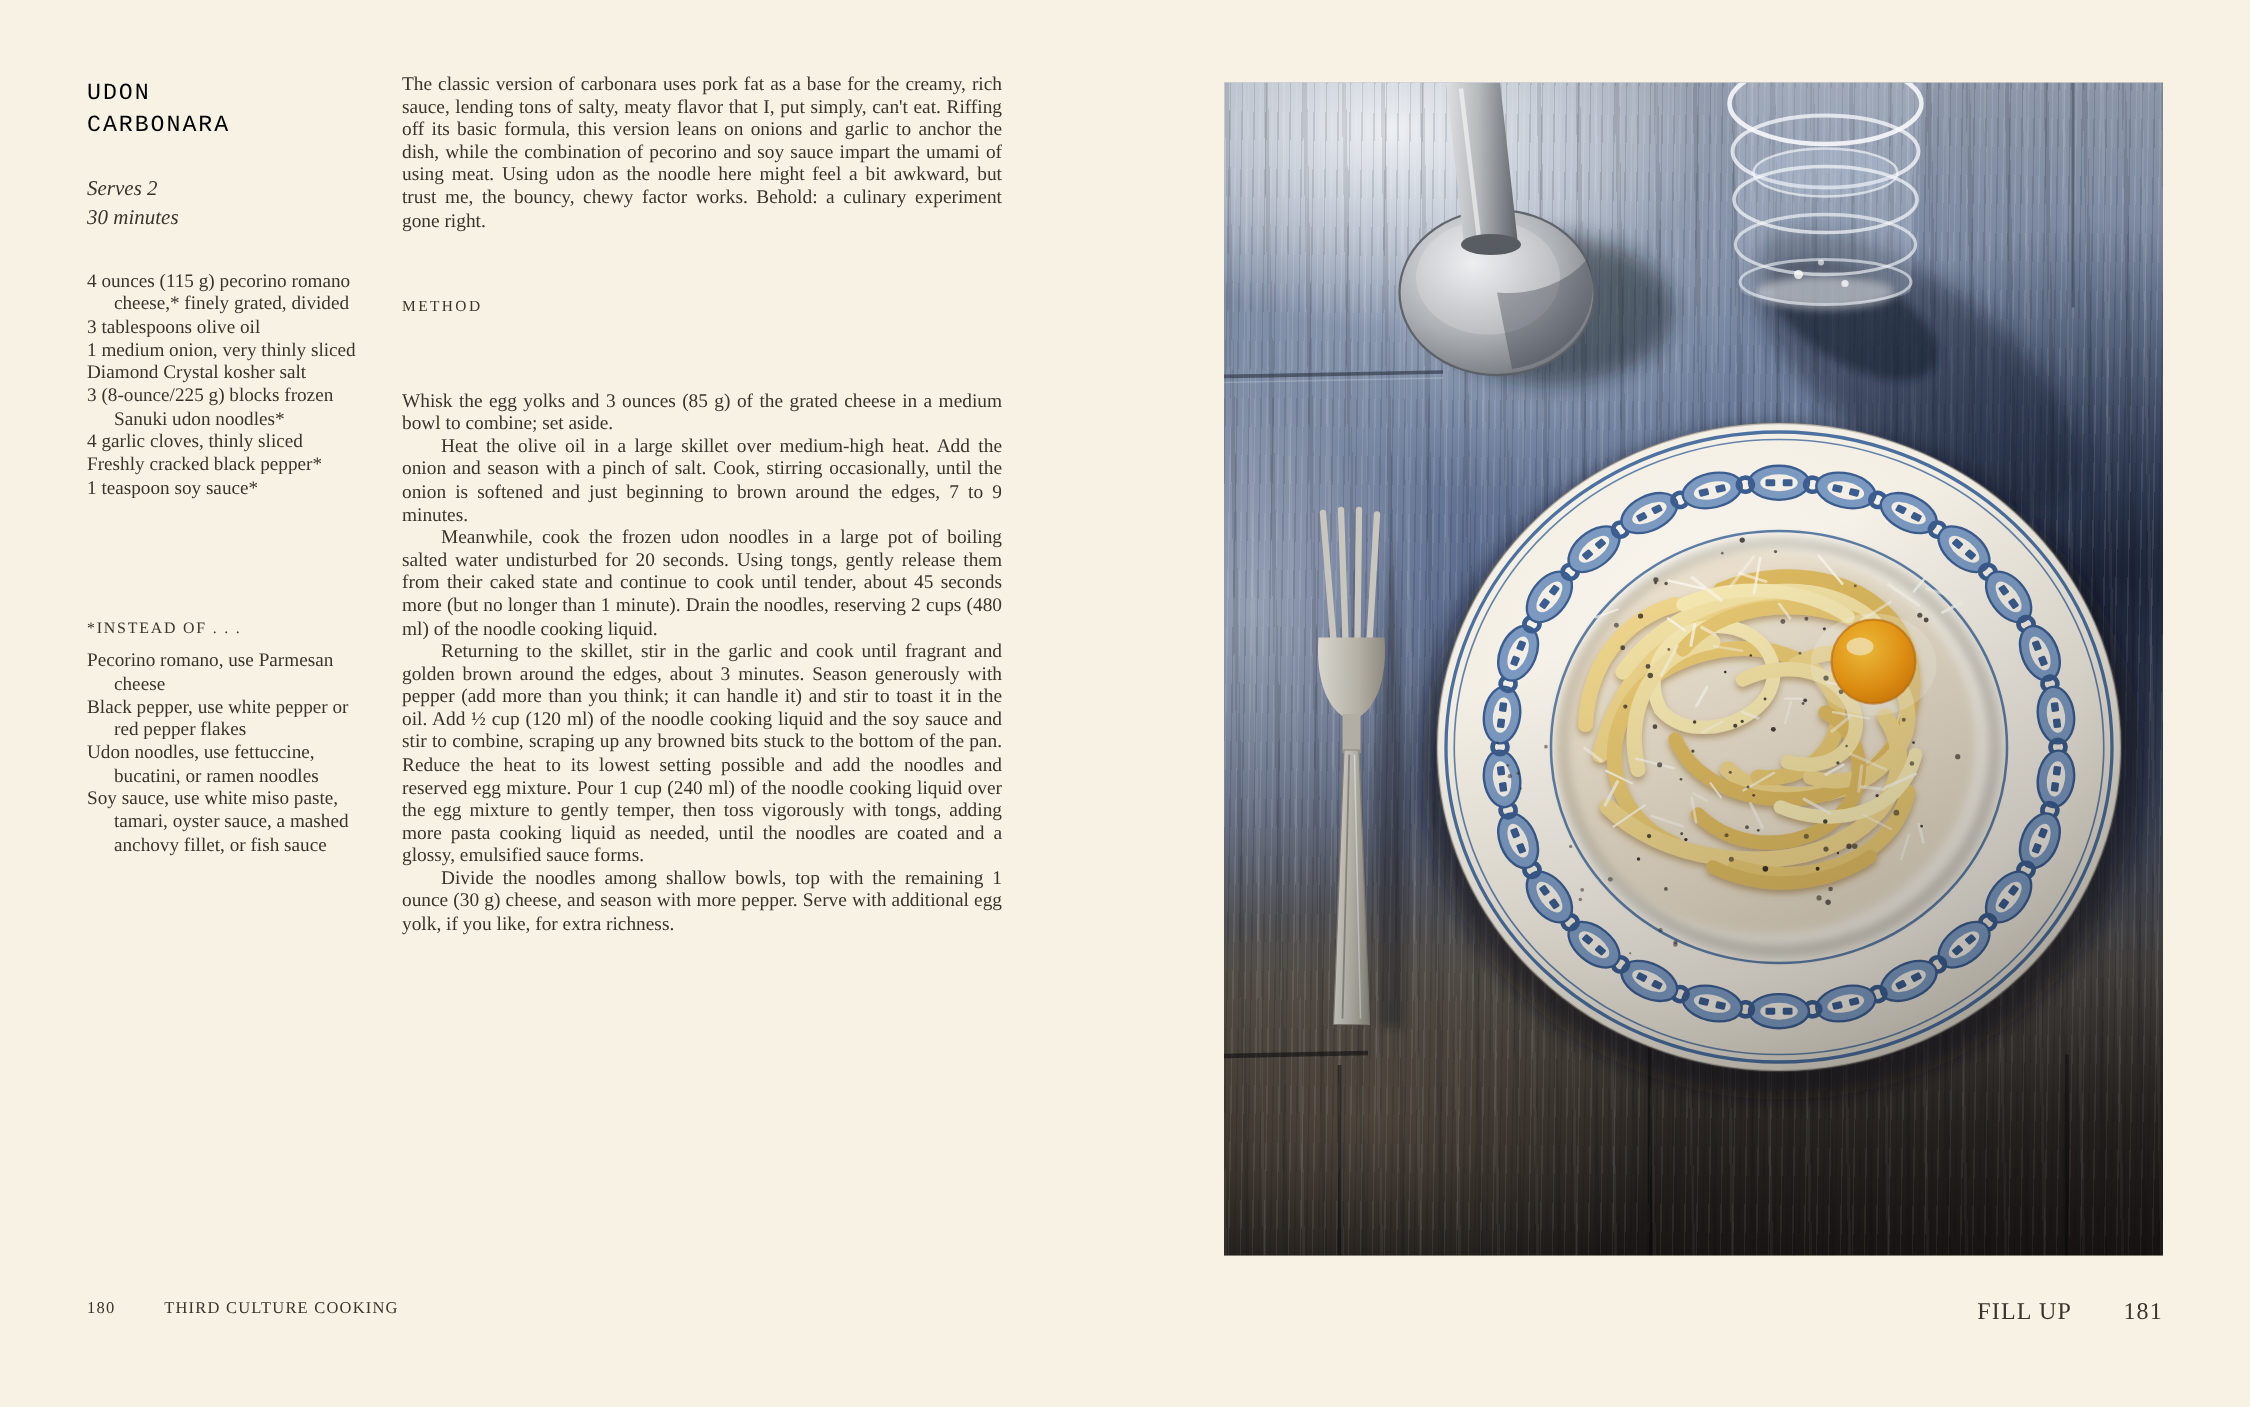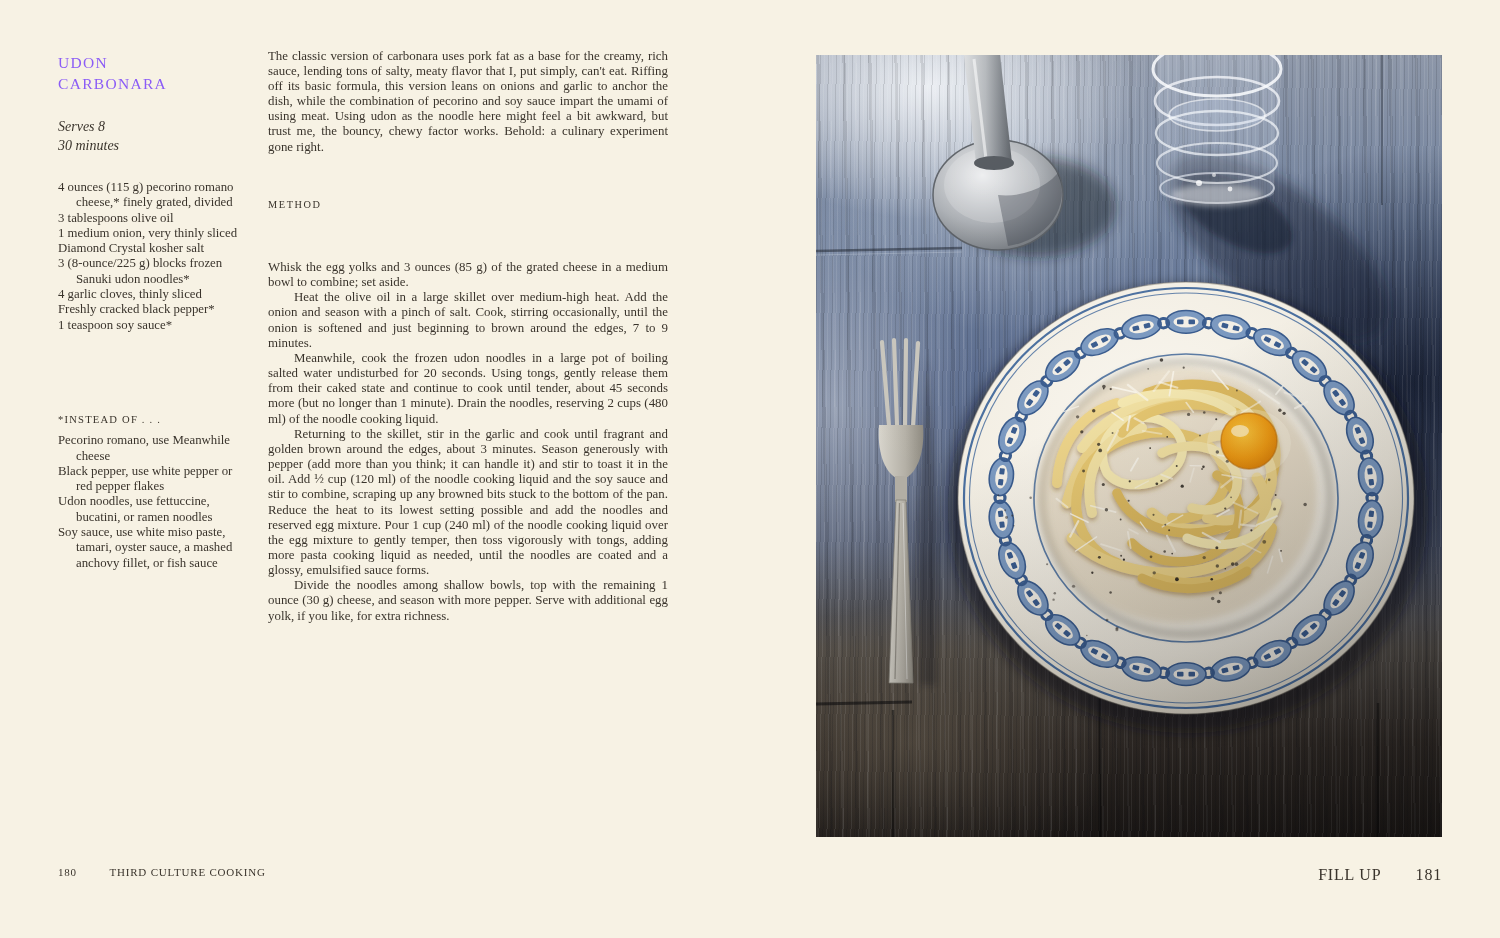--- a/index.html
+++ b/index.html
@@ -4,21 +4,21 @@
 <style>
   html,body { margin:0; padding:0; }
   body {
     width:1500px; height:938px; position:relative; overflow:hidden;
     background:#f7f2e4; font-family:"Liberation Serif", serif; color:#3a342c;
   }
   .abs { position:absolute; }
 
   
   .title { left:58px; top:52px; width:200px; font-size:15.5px; line-height:21px;
-           letter-spacing:1.3px; color:#8b5cf6; }
+           letter-spacing:1.3px; color:#000000;font-family:Liberation Mono, monospace; }
   .title span { display:block; }
   .serves { left:58px; top:117px; width:200px; font-style:italic; font-size:14px;
             line-height:19px; color:#3a342c; }
   .serves span { display:block; }
   .ingredients { left:58px; top:180px; width:186px; font-size:12.8px; line-height:15.3px; }
   .ingredients ul, .instead ul { margin:0; padding:0; list-style:none; }
   .ingredients li, .instead li { padding-left:18px; text-indent:-18px; }
   .instead { left:58px; top:412px; width:186px; font-size:12.8px; line-height:15.3px; }
   .instead-heading { font-size:10.6px; letter-spacing:1.2px; margin-bottom:6px; color:#3a342c; }
 
@@ -59,21 +59,21 @@
 </style>
 </head>
 <body>
 
 <div class="abs title">
   <span>UDON</span>
   <span>CARBONARA</span>
 </div>
 
 <div class="abs serves">
-  <span>Serves 8</span>
+  <span>Serves 2</span>
   <span>30 minutes</span>
 </div>
 
 <div class="abs ingredients">
   <ul>
 
       <li>4 ounces (115 g) pecorino romano cheese,* finely grated, divided</li>
       <li>3 tablespoons olive oil</li>
       <li>1 medium onion, very thinly sliced</li>
       <li>Diamond Crystal kosher salt</li>
@@ -81,21 +81,21 @@
       <li>4 garlic cloves, thinly sliced</li>
       <li>Freshly cracked black pepper*</li>
       <li>1 teaspoon soy sauce*</li>
     </ul>
 </div>
 
 <div class="abs instead">
   <div class="instead-heading">*INSTEAD OF . . .</div>
   <ul>
 
-  <li>Pecorino romano, use Meanwhile cheese</li>
+  <li>Pecorino romano, use Parmesan cheese</li>
       <li>Black pepper, use white pepper or red pepper flakes</li>
       <li>Udon noodles, use fettuccine, bucatini, or ramen noodles</li>
       <li>Soy sauce, use white miso paste, tamari, oyster sauce, a mashed anchovy fillet, or fish sauce</li>
     </ul>
 </div>
 
 <div class="abs intro">The classic version of carbonara uses pork fat as a base for the creamy, rich sauce, lending tons of salty, meaty flavor that I, put simply, can't eat. Riffing off its basic formula, this version leans on onions and garlic to anchor the dish, while the combination of pecorino and soy sauce impart the umami of using meat. Using udon as the noodle here might feel a bit awkward, but trust me, the bouncy, chewy factor works. Behold: a culinary experiment gone right.</div>
 
 <div class="abs method-label">METHOD</div>
 

